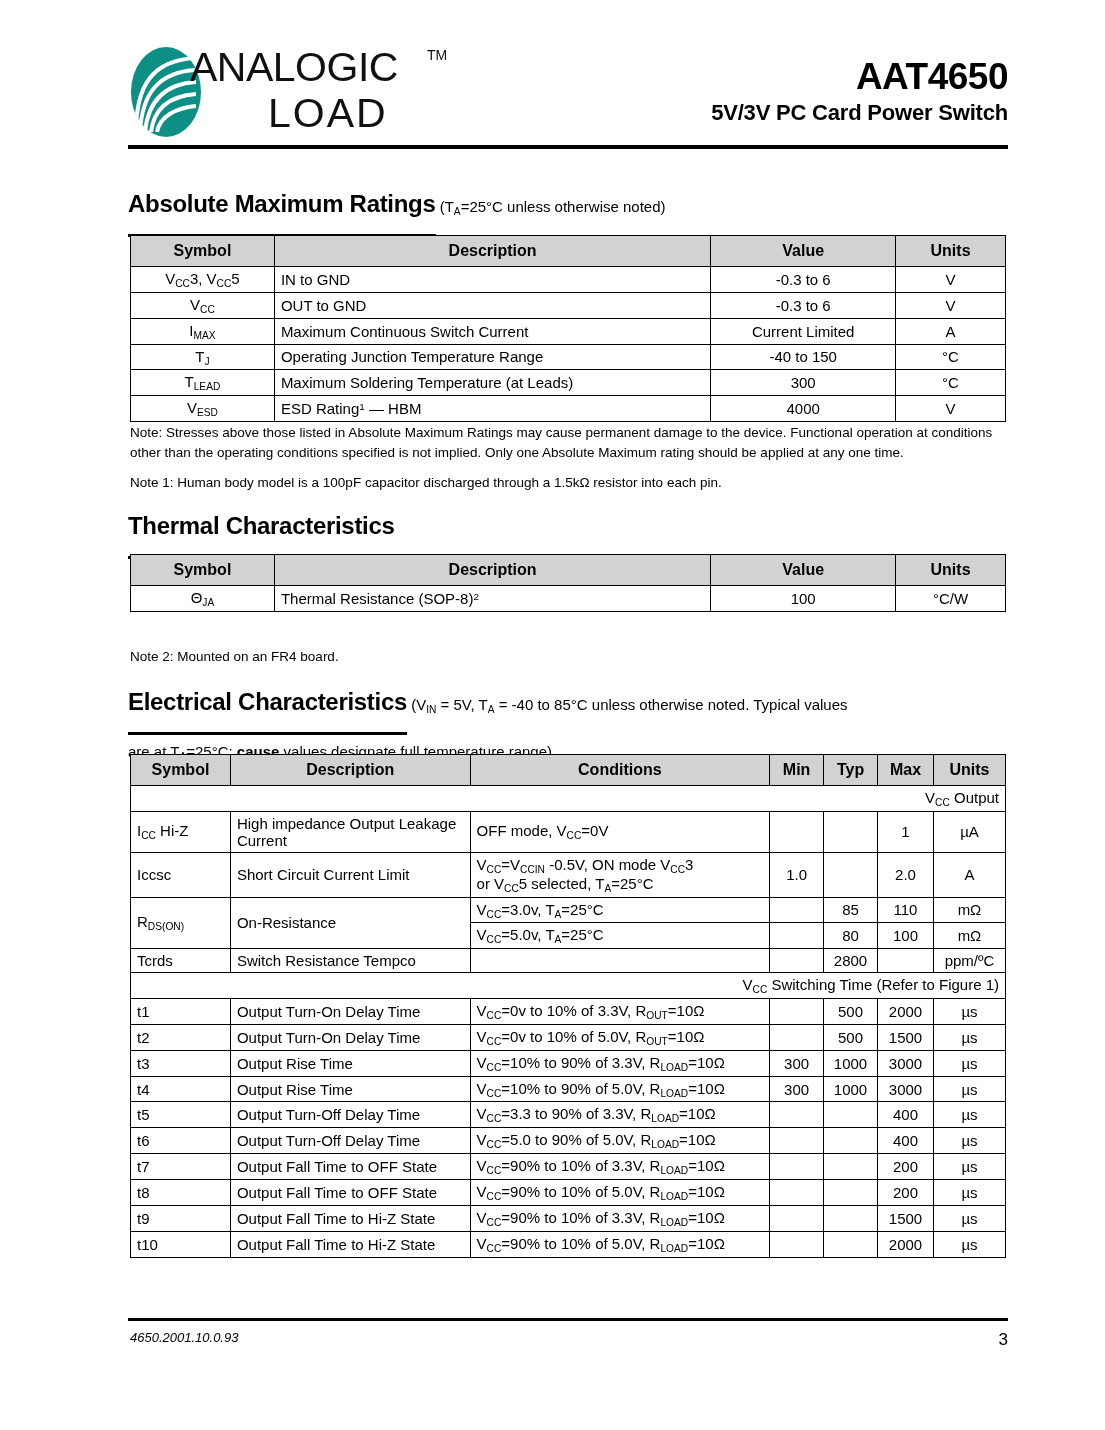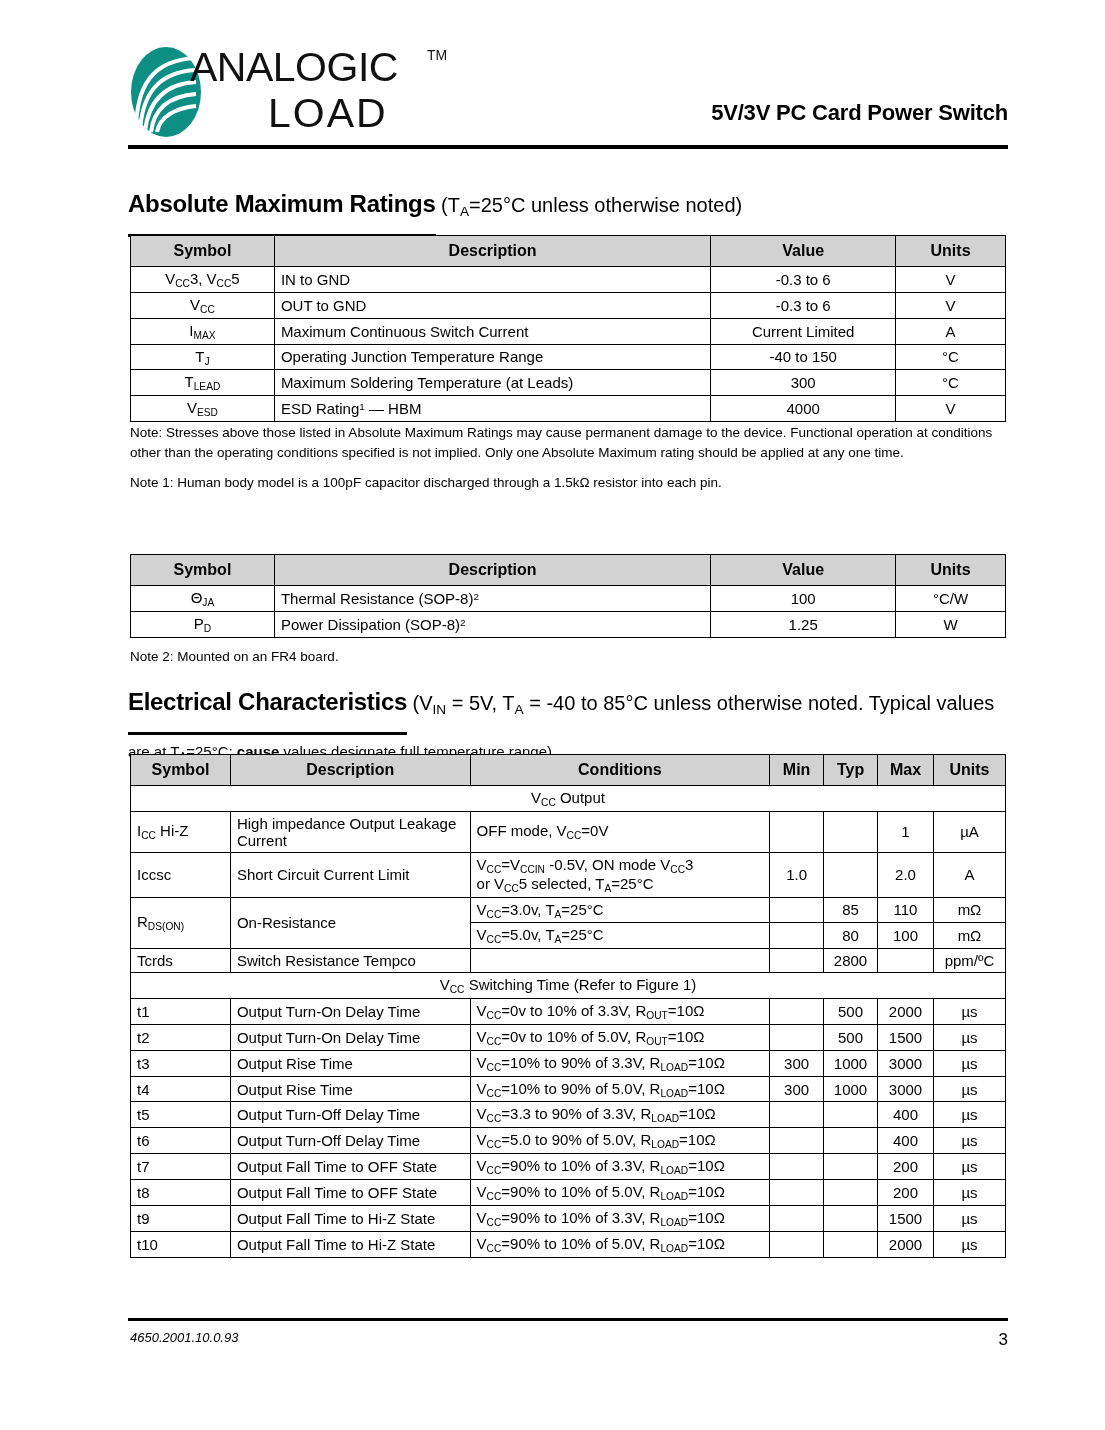--- a/index.html
+++ b/index.html
@@ -22,35 +22,35 @@
   .logo-tech{position:absolute;left:78px;top:48px;font-size:41px;letter-spacing:2px;color:#111;}
 
   .part-no{position:absolute;right:0;top:18px;font-size:37px;font-weight:bold;letter-spacing:-0.5px;}
   .part-sub{position:absolute;right:0;top:62px;font-size:22px;font-weight:bold;letter-spacing:-0.2px;}
   .hdr-rule{position:absolute;left:128px;top:145px;width:880px;height:4px;background:#000;}
 
   
   .sec{position:absolute;}
   .sec-h{font-size:24px;font-weight:bold;letter-spacing:-0.3px;display:inline;}
   .sec-h-underline{border-bottom:3px solid #000;padding-bottom:16px;display:inline-block;}
-  .sec-note{font-size:20px;font-weight:normal;}
+  .sec-note{font-size:15px;font-weight:normal;}
   .sec-line2{font-size:15px;margin-top:8px;display:block;}
 
   sub{font-size:0.68em;vertical-align:-0.28em;}
   sup{font-size:0.66em;vertical-align:0.45em;}
 
   
   table{border-collapse:collapse;font-size:15px;padding-left:10px;}
   .tbl{border:1.5px solid #000;}
   .tbl td,.tbl th{border:1px solid #000;padding:3px 6px;font-weight:normal;}
   .tbl thead th{background:#d2d2d2;font-weight:bold;font-size:16px;text-align:center;padding:6px 6px;}
   .ctr{text-align:center;}
   .lft{text-align:left;}
   .bold{font-weight:bold;}
-  .grp{font-weight:bold;text-align:center;}
+  .grp{font-weight:bold;text-align:right;}
 
   .note{position:absolute;font-size:13.5px;line-height:1.45;}
 
   
   .ftr-rule{position:absolute;left:128px;top:1318px;width:880px;height:3px;background:#000;}
   .ftr-left{position:absolute;left:130px;top:1330px;font-size:13px;font-style:italic;}
 </style>
 </head>
 <body>
 
@@ -67,20 +67,21 @@
         <path d="M21 86 C24 62 40 50 66 48" fill="none" stroke="#ffffff" stroke-width="4"></path>
         <path d="M27 86 C30 70 46 62 66 60" fill="none" stroke="#ffffff" stroke-width="4"></path>
       </svg>
       <div class="logo-text">
         <span class="logo-an">ANALOGIC</span>
         <span class="logo-tm">TM</span>
         <span class="logo-tech">LOAD</span>
       </div>
     </div>
 
+    <div class="part-no">AAT4650</div>
     <div class="part-sub">5V/3V PC Card Power Switch</div>
   </div>
   <div class="hdr-rule"></div>
 
   <div class="sec" style="left:128px;top:190px;width:880px;">
     <span class="sec-h sec-h-underline">Absolute Maximum Ratings</span><span class="sec-note">&nbsp;(T<sub>A</sub>=25°C unless otherwise noted)</span>
   </div>
 
   <div style="position:absolute;left:130px;top:235px;width:876px;">
     <table class="tbl" id="tbl-amr" style="width:876px;">
@@ -135,20 +136,23 @@
             <td class="ctr">4000</td>
             <td class="ctr">V</td>
           </tr>
         </tbody>
     </table>
   </div>
 
   <div class="note" style="left:130px;top:423px;width:876px;">Note: Stresses above those listed in Absolute Maximum Ratings may cause permanent damage to the device.  Functional operation at conditions other than the operating conditions specified is not implied.  Only one Absolute Maximum rating should be applied at any one time.</div>
   <div class="note" style="left:130px;top:473px;width:876px;">Note 1: Human body model is a 100pF capacitor discharged through a 1.5kΩ  resistor into each pin.</div>
 
+  <div class="sec" style="left:128px;top:512px;width:880px;">
+    <span class="sec-h sec-h-underline">Thermal Characteristics</span>
+  </div>
 
   <div style="position:absolute;left:130px;top:554px;width:876px;">
     <table class="tbl" id="tbl-th" style="width:876px;">
       <colgroup>
           <col style="width:144px">
           <col style="width:437px">
           <col style="width:185px">
           <col style="width:110px">
         </colgroup>
       <thead>
@@ -158,26 +162,20 @@
             <th>Value</th>
             <th>Units</th>
           </tr>
         </thead>
       <tbody>
           <tr>
             <td class="ctr">Θ<sub>JA</sub></td>
             <td class="lft">Thermal Resistance (SOP-8)<sup>2</sup></td>
             <td class="ctr">100</td>
             <td class="ctr">°C/W</td>
-          </tr>
-          <tr>
-            <td class="ctr">P<sub>D</sub></td>
-            <td class="lft">Power Dissipation (SOP-8)<sup>2</sup></td>
-            <td class="ctr">1.25</td>
-            <td class="ctr">W</td>
           </tr>
         </tbody>
     </table>
   </div>
 
   <div class="note" style="left:130px;top:647px;width:876px;">Note 2: Mounted on an FR4 board.</div>
 
   <div class="sec" style="left:128px;top:688px;width:880px;">
     <span class="sec-h sec-h-underline">Electrical Characteristics</span><span class="sec-note" id="ec-note1">&nbsp;(V<sub>IN</sub> = 5V, T<sub>A</sub> = -40 to 85°C unless otherwise noted.  Typical values</span>
     <span class="sec-line2" id="ec-note2">are at T<sub>A</sub>=25°C; <b>cause</b> values designate full temperature range)</span>

